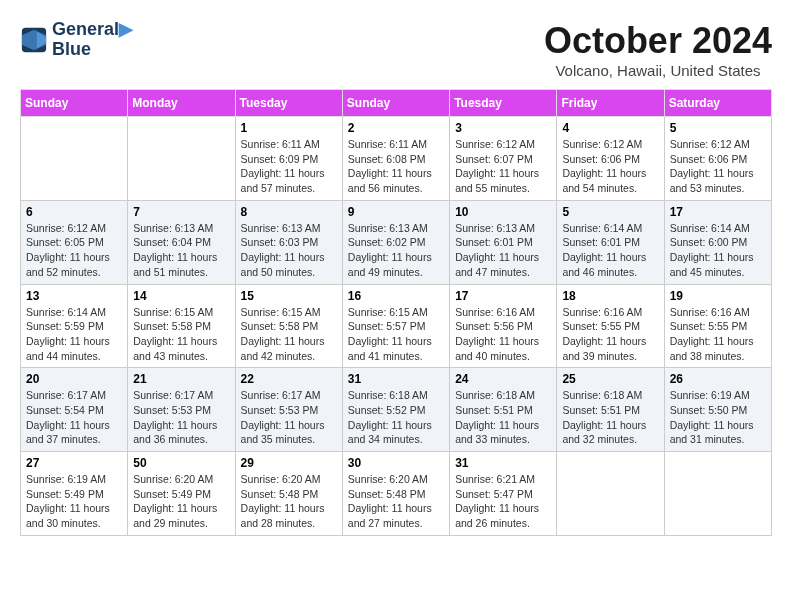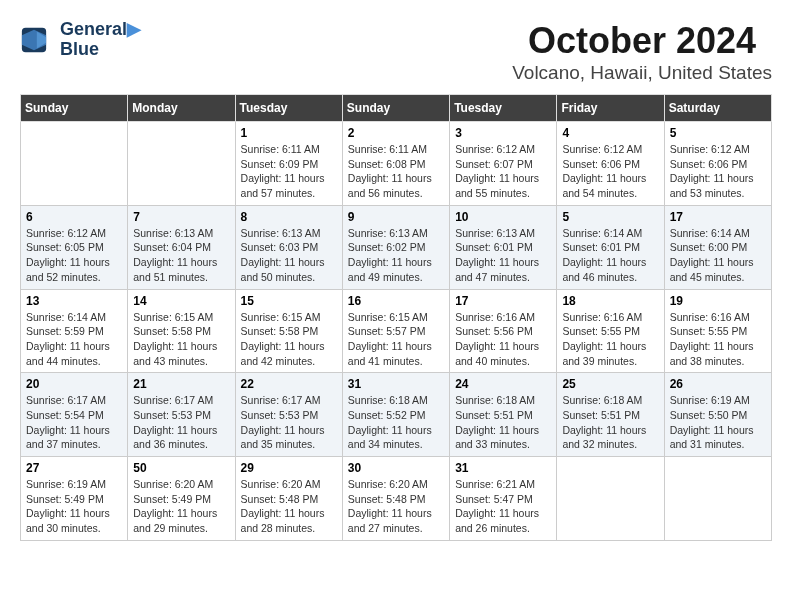--- a/index.html
+++ b/index.html
@@ -12,21 +12,21 @@
     }
     .header {
       display: flex;
       justify-content: space-between;
       align-items: flex-start;
       margin-bottom: 10px;
     }
     .logo {
       display: flex;
       align-items: center;
-      gap: 12px;
+      gap: 4px;
     }
     .logo-text {
       font-size: 18px;
       font-weight: bold;
       color: #1a3a5c;
       line-height: 1.1;
     }
     .logo-text span {
       color: #4a90d9;
     }
@@ -36,30 +36,30 @@
     }
     .title-block {
       text-align: center;
     }
     .month-title {
       font-size: 36px;
       font-weight: bold;
       color: #1a1a1a;
     }
     .location {
-      font-size: 19px;
+      font-size: 15px;
       color: #444;
     }
     .calendar {
       width: 100%;
       border-collapse: collapse;
       font-size: 11px;
     }
     .calendar th {
-      background: #404040;
+      background: #d946ef;
       color: #fff;
       padding: 6px 4px;
       text-align: left;
       font-size: 12px;
       font-weight: bold;
       border: 1px solid #ddd;
     }
     .calendar td {
       border: 1px solid #ccc;
       vertical-align: top;

